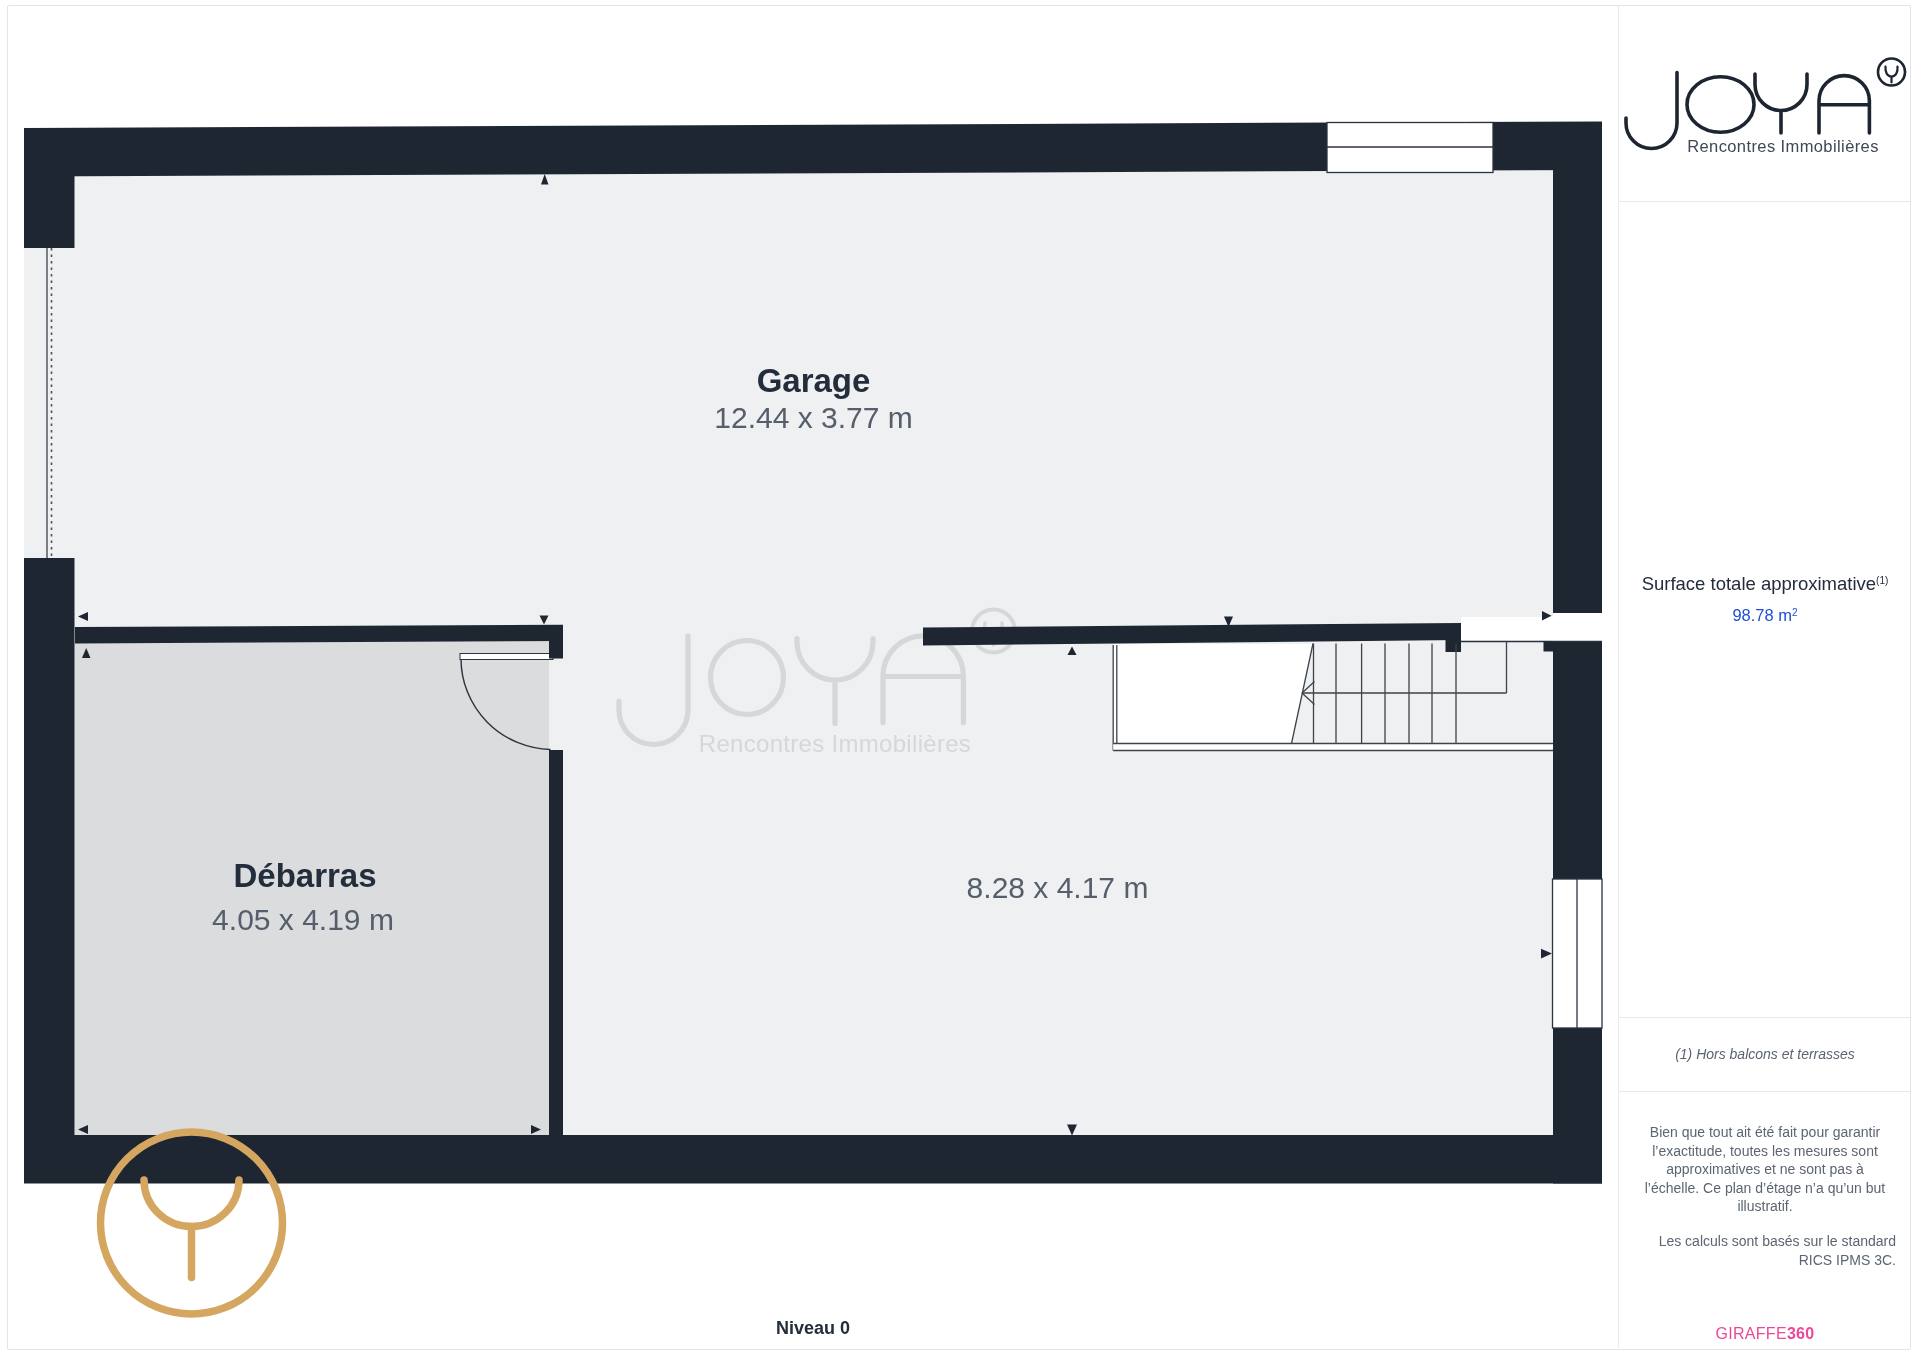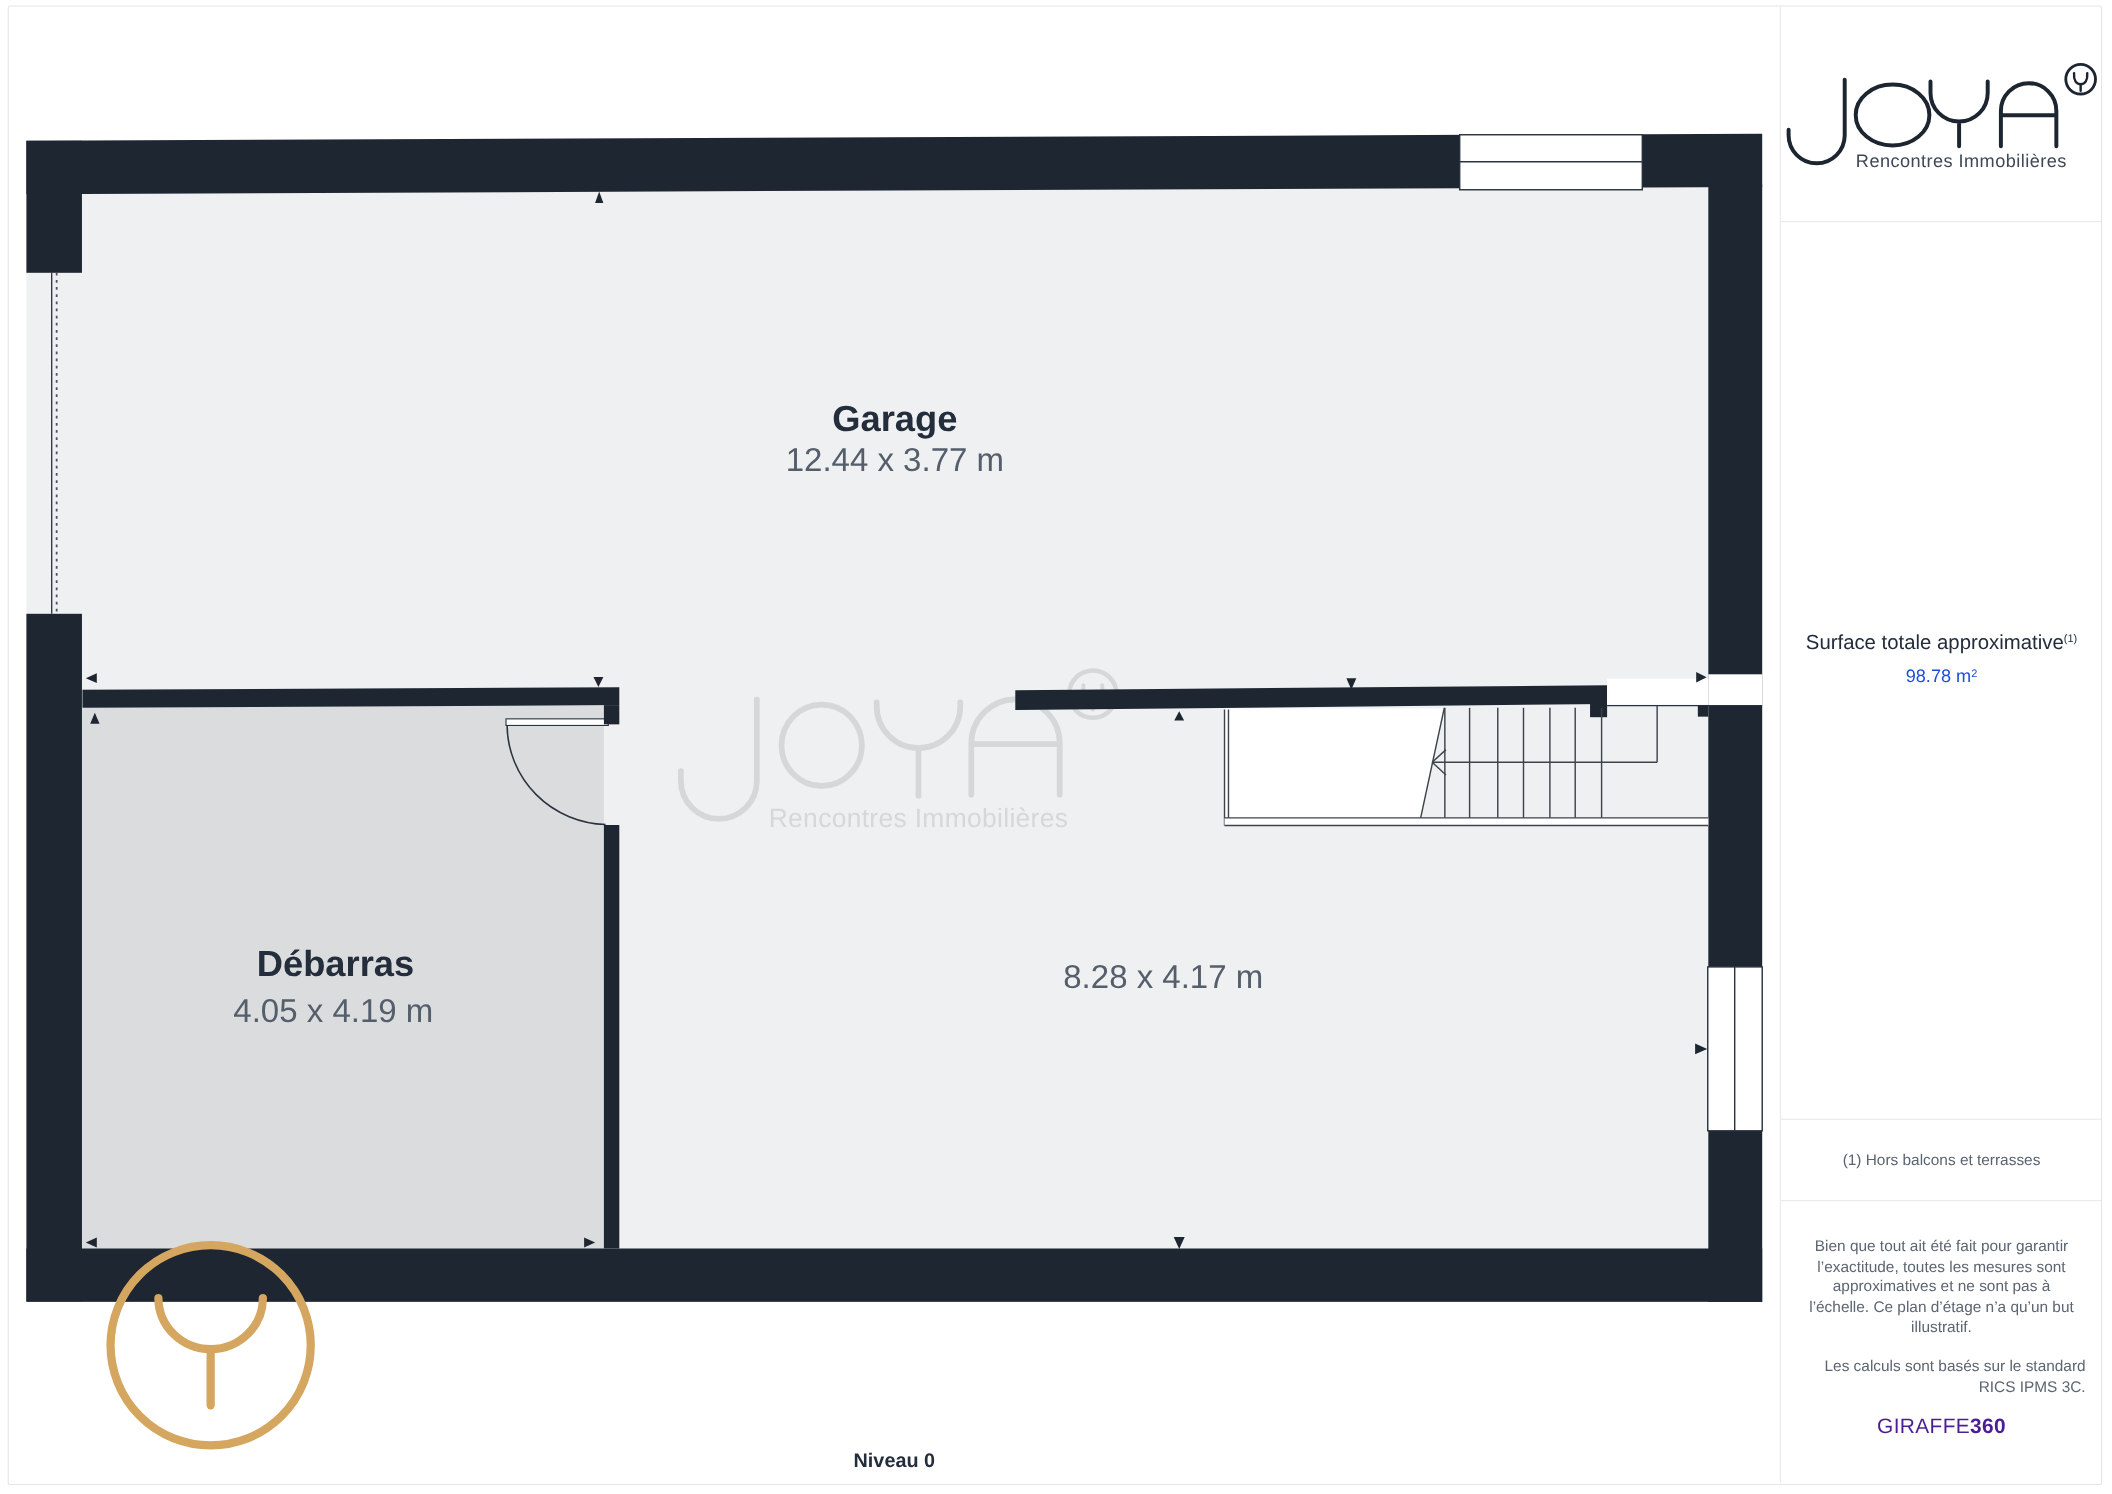--- a/index.html
+++ b/index.html
@@ -170,19 +170,19 @@
     <circle cx="1891.5" cy="72" r="13.5" stroke-width="2.6"></circle>
     <path d="M 1885.5,66.5 C 1885,73 1887.5,76.5 1891.5,76.5 C 1895.5,76.5 1898,73 1897.5,66.5 M 1891.5,76.5 L 1891.5,82.5" stroke-width="2.2"></path>
   </g>
   <text x="1783" y="151.5" font-size="16.5" fill="#3f4856" text-anchor="middle" letter-spacing="0.4" font-family="Liberation Sans, sans-serif">Rencontres Immobilières</text>
 </svg>
 
 <div class="abs" style="left:1619px;top:573px;width:292px;text-align:center;font-size:18.5px;font-weight:normal;color:#222c3a;">Surface totale approximative<span style="font-size:10px;vertical-align:6px;">(1)</span></div>
 
 <div class="abs" style="left:1619px;top:606px;width:292px;text-align:center;font-size:16.5px;color:#1d4ed8;">98.78 m<span style="font-size:10px;vertical-align:5px;">2</span></div>
 
-<div class="abs" style="left:1619px;top:1046px;width:292px;text-align:center;font-size:14px;color:#5b6470;">(1) Hors balcons et terrasses</div>
+<div class="abs" style="left:1619px;top:1046px;width:292px;text-align:center;font-size:14px;color:#5b6470;font-style:italic;">(1) Hors balcons et terrasses</div>
 
 <div class="abs" style="left:1634px;top:1123px;width:262px;text-align:center;font-size:14px;line-height:18.5px;color:#5c6571;">Bien que tout ait été fait pour garantir<br>l’exactitude, toutes les mesures sont<br>approximatives et ne sont pas à<br>l’échelle. Ce plan d’étage n’a qu’un but<br>illustratif.</div>
 
 <div class="abs" style="left:1634px;top:1232px;width:262px;text-align:right;font-size:14px;line-height:18.5px;color:#5c6571;">Les calculs sont basés sur le standard<br>RICS IPMS 3C.</div>
 
-<div class="abs" style="left:1619px;top:1287px;width:292px;text-align:center;font-size:19px;color:#4c1d95;letter-spacing:0.3px;">GIRAFFE<b>360</b></div>
+<div class="abs" style="left:1619px;top:1325px;width:292px;text-align:center;font-size:16px;color:#ec4899;letter-spacing:0.3px;">GIRAFFE<b>360</b></div>
 
 </body></html>

